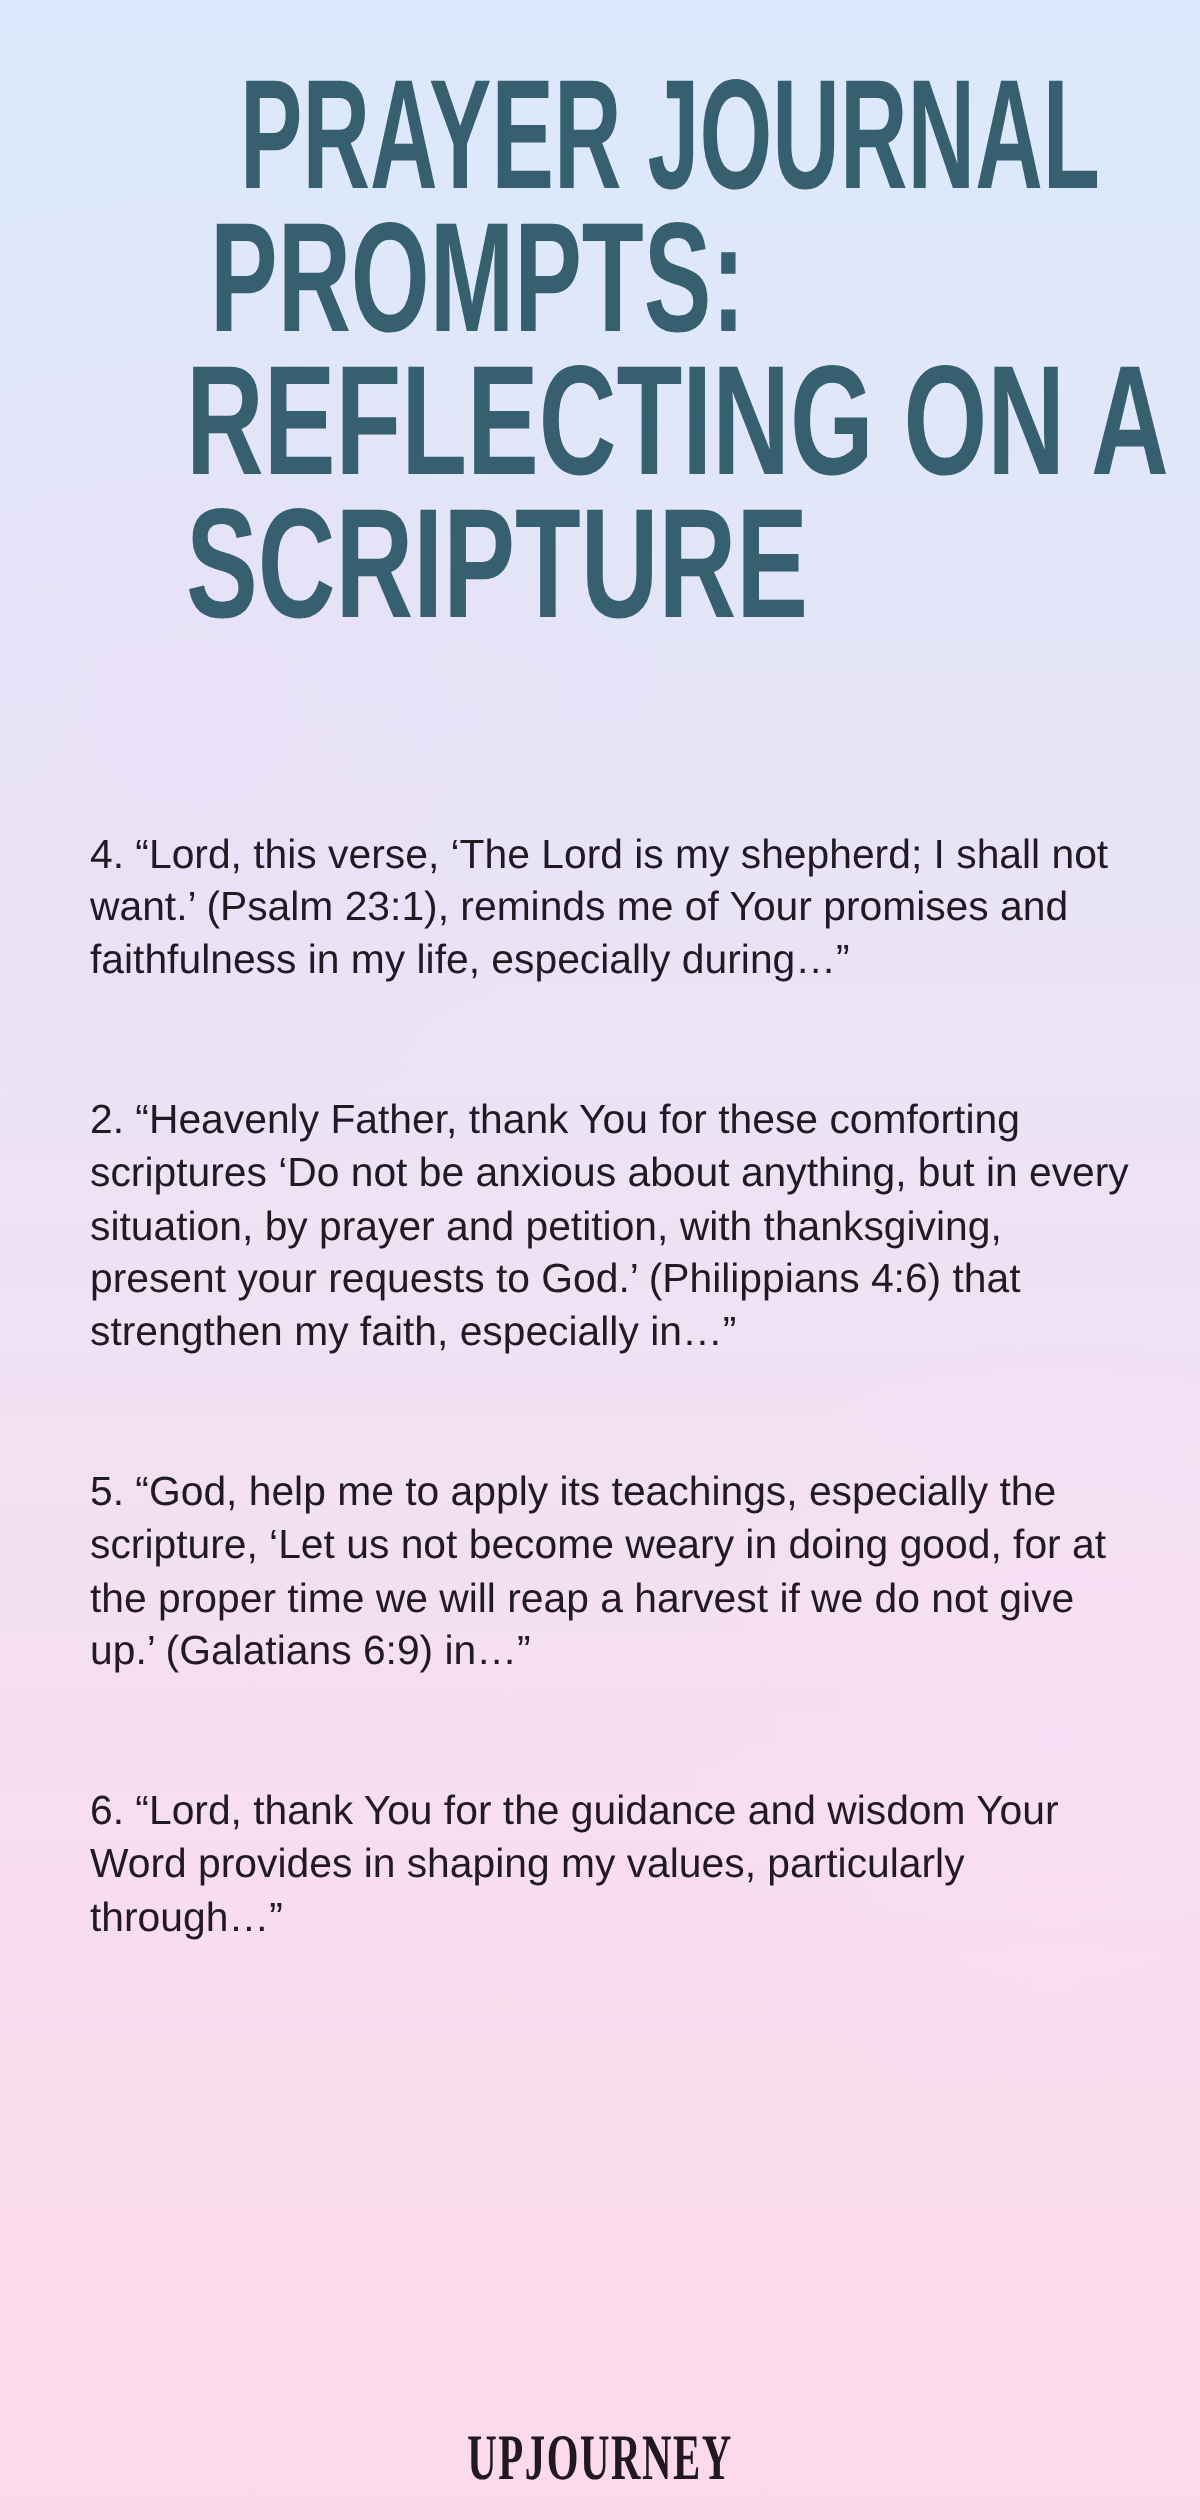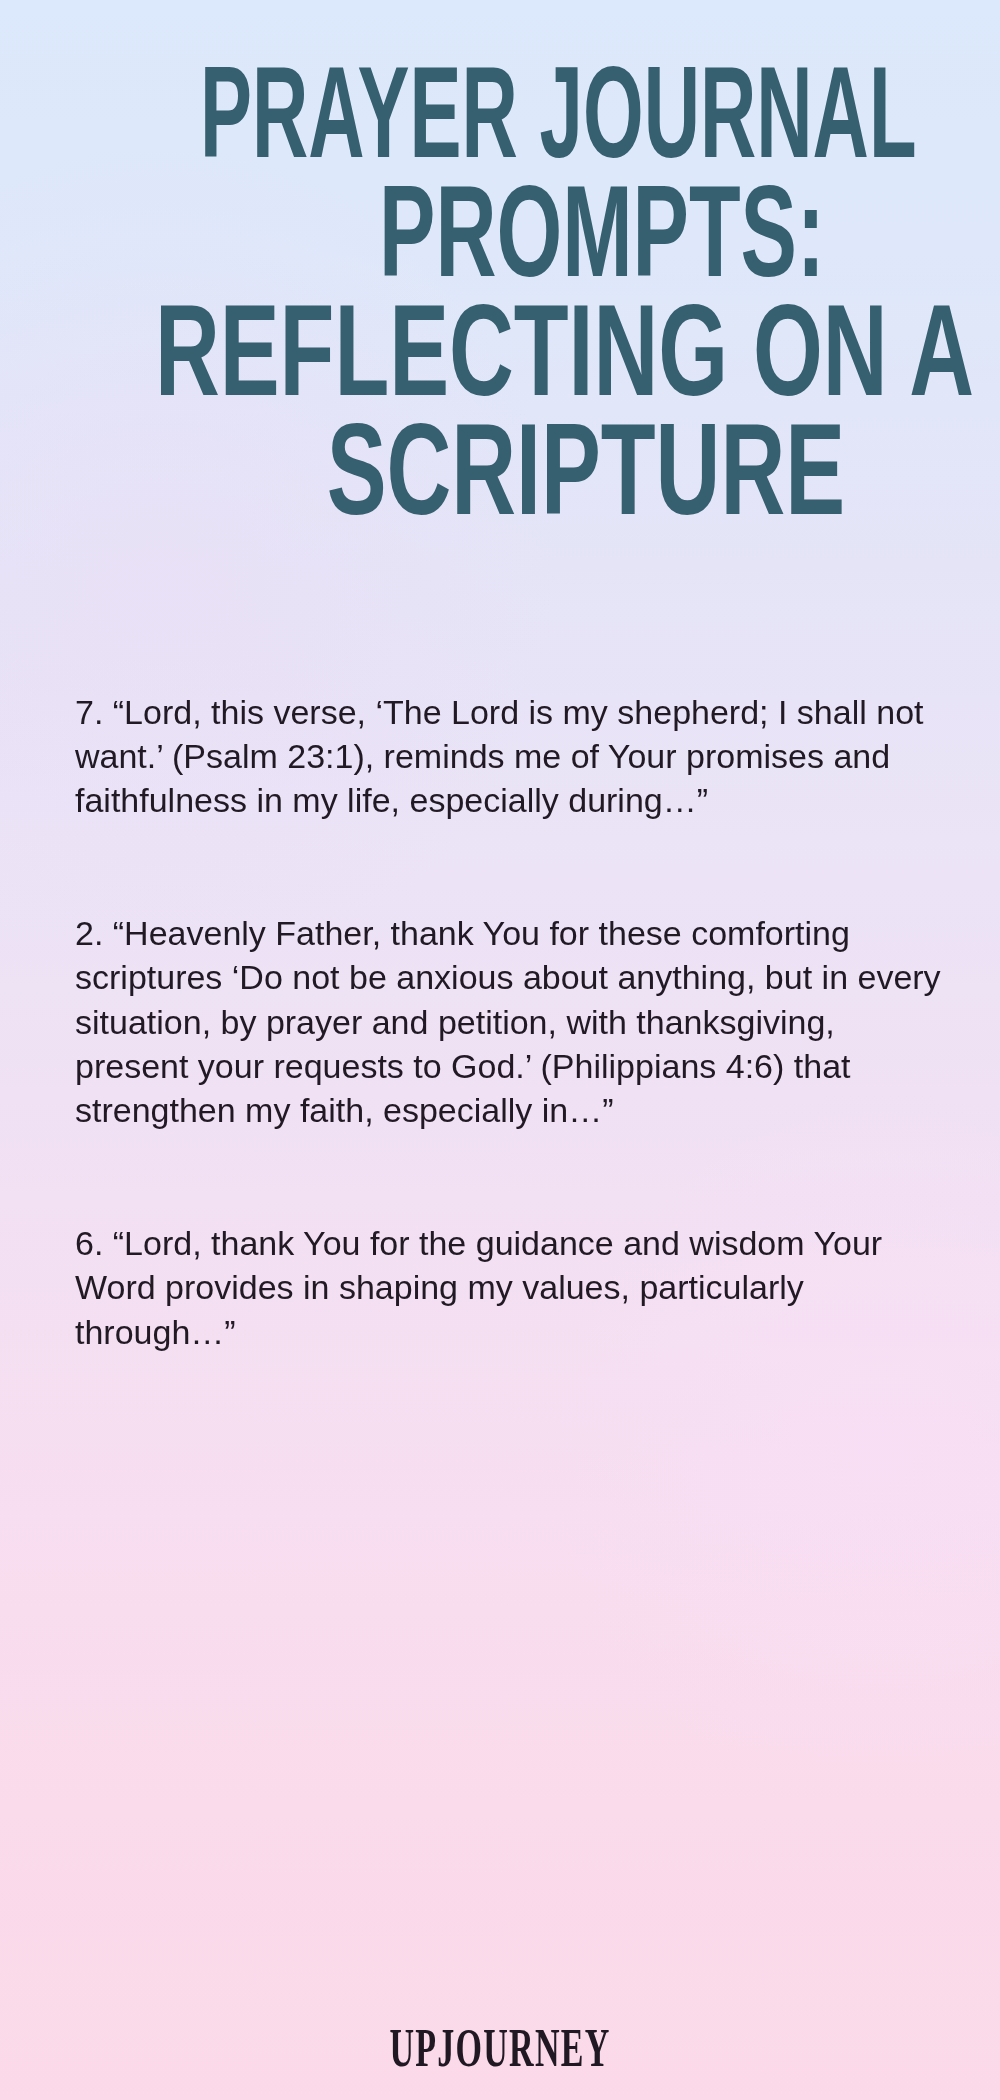--- a/index.html
+++ b/index.html
@@ -21,21 +21,21 @@
         #f7def0 72%,
         #fadbeb 86%,
         #fbd9e9 100%);
   }
 
   .title {
     position: absolute;
     top: 53px;
     left: 0;
     right: 0;
-    text-align: right;
+    text-align: left;
     font-family: "Liberation Sans", sans-serif;
     font-weight: 700;
     font-size: 130px;
     line-height: 119px;
     letter-spacing: 0px;
     color: #36606f;
   }
   .title-line { transform-origin: 50% 50%; white-space: nowrap; }
   .title-line:nth-child(1) { transform: scaleX(0.60); }
   .title-line:nth-child(2) { transform: scaleX(0.65); }
@@ -78,28 +78,32 @@
 <div class="poster">
 
   <header class="title">
     <div class="title-line">PRAYER JOURNAL</div>
     <div class="title-line">PROMPTS:</div>
     <div class="title-line">REFLECTING ON A</div>
     <div class="title-line">SCRIPTURE</div>
   </header>
 
   <main class="prompts">
-    <p class="prompt">7. “Lord, this verse, ‘The Lord is my shepherd; I shall not
+    <p class="prompt">4. “Lord, this verse, ‘The Lord is my shepherd; I shall not
 want.’ (Psalm 23:1), reminds me of Your promises and
 faithfulness in my life, especially during…”</p>
     <p class="prompt">2. “Heavenly Father, thank You for these comforting
 scriptures ‘Do not be anxious about anything, but in every
 situation, by prayer and petition, with thanksgiving,
 present your requests to God.’ (Philippians 4:6) that
 strengthen my faith, especially in…”</p>
+    <p class="prompt">5. “God, help me to apply its teachings, especially the
+scripture, ‘Let us not become weary in doing good, for at
+the proper time we will reap a harvest if we do not give
+up.’ (Galatians 6:9) in…”</p>
     <p class="prompt">6. “Lord, thank You for the guidance and wisdom Your
 Word provides in shaping my values, particularly
 through…”</p>
     
     
     
     
   </main>
 
   <footer class="brand">UPJOURNEY</footer>

